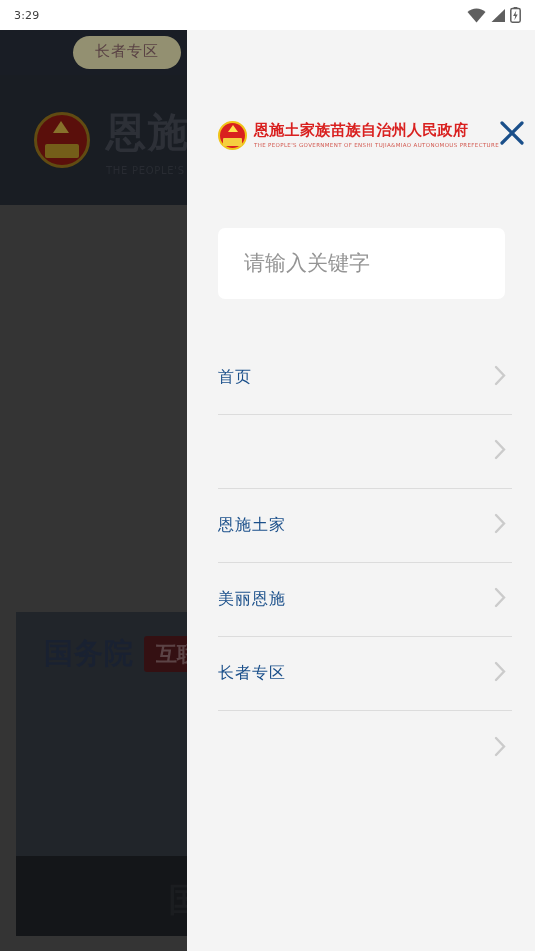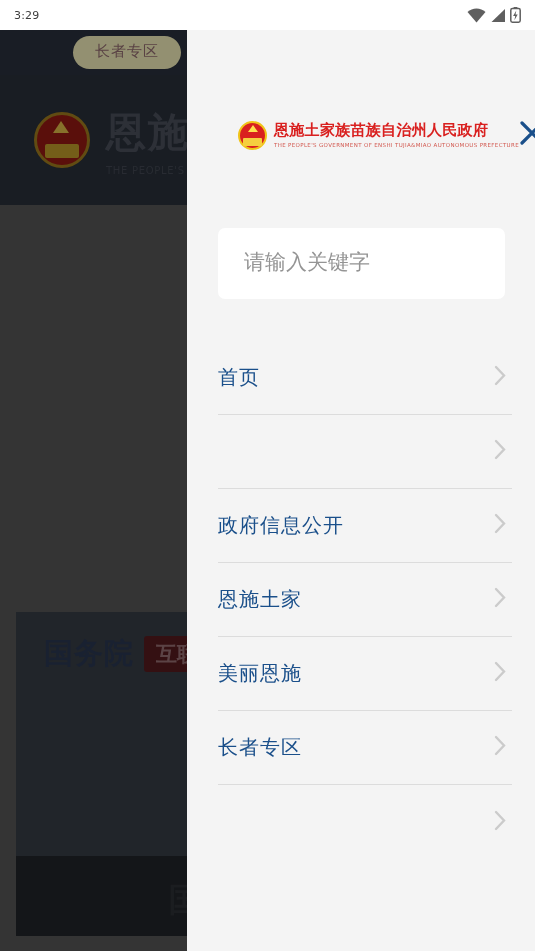--- a/index.html
+++ b/index.html
@@ -103,21 +103,20 @@
   }
 
   
   .drawer {
     position:absolute; top:30px; right:0; width:348px; height:921px;
     background:#f4f4f4; z-index:10; overflow:hidden;
   }
   .drawer-header {
     display:flex; align-items:center; padding:80px 0 0 0;
     height:130px;
-    margin-left:20px;
   }
   .dh-logo { display:flex; align-items:center; margin-left:31px; }
   .emblem { width:29px; height:29px; position:relative; flex:0 0 29px; }
   .emblem .disc {
     position:absolute; inset:0; border-radius:50%;
     background:#d9201f; border:2px solid #f0c419;
   }
   .emblem .gate {
     position:absolute; left:5px; bottom:4px; width:19px; height:8px;
     background:#f5cf3f; border-radius:1px;
@@ -142,37 +141,37 @@
   }
 
   
   .search-row {
     margin:68px 30px 0 31px; height:71px; display:flex;
     border-radius:7px; overflow:hidden; background:#ffffff;
   }
   .search-input {
     flex:1; border:none; outline:none; background:#ffffff;
     font-size:21px; color:#0f172a; padding-left:26px;
-    font-family:Liberation Mono, monospace;
+    font-family:Liberation Serif, serif;
   }
   .search-input::placeholder { color:#949494; }
   .search-btn {
     width:76px; background:#4b8fc8; border:none; cursor:pointer;
     border-top-right-radius:7px; border-bottom-right-radius:7px;
   }
 
   
   .menu { margin-top:42px; padding:0 23px 0 31px; }
   .menu-item {
     height:74px; display:flex; align-items:center;
     border-bottom:1px solid #dcdcdc; cursor:pointer;
   }
   .menu-item:last-child { border-bottom:none; }
   .menu-label {
-    font-size:20px; color:#1a4f8a; letter-spacing:1px;
+    font-size:16px; color:#1a4f8a; letter-spacing:1px;
   }
   .chev { margin-left:auto; margin-right:5px; opacity:.45; }
 </style>
 </head>
 <body>
 
 <div class="bgpage">
 
   <div class="bg-topbar">
     <div class="elder-pill">长者专区</div>
@@ -279,28 +278,20 @@
       </span>
     </div>
     <div class="menu-item">
       <span class="chev">
         <svg width="13" height="21" viewBox="0 0 13 21">
             <path d="M2 2 L10 10.5 L2 19" stroke="#9a9a9a" stroke-width="2.4" fill="none" stroke-linecap="round"></path>
           </svg>
       </span>
     </div>
     <div class="menu-item">
-      <span class="menu-label">政府信息公开</span>
-      <span class="chev">
-        <svg width="13" height="21" viewBox="0 0 13 21">
-            <path d="M2 2 L10 10.5 L2 19" stroke="#9a9a9a" stroke-width="2.4" fill="none" stroke-linecap="round"></path>
-          </svg>
-      </span>
-    </div>
-    <div class="menu-item">
       <span class="menu-label">恩施土家</span>
       <span class="chev">
         <svg width="13" height="21" viewBox="0 0 13 21">
             <path d="M2 2 L10 10.5 L2 19" stroke="#9a9a9a" stroke-width="2.4" fill="none" stroke-linecap="round"></path>
           </svg>
       </span>
     </div>
     <div class="menu-item">
       <span class="menu-label">美丽恩施</span>
       <span class="chev">

